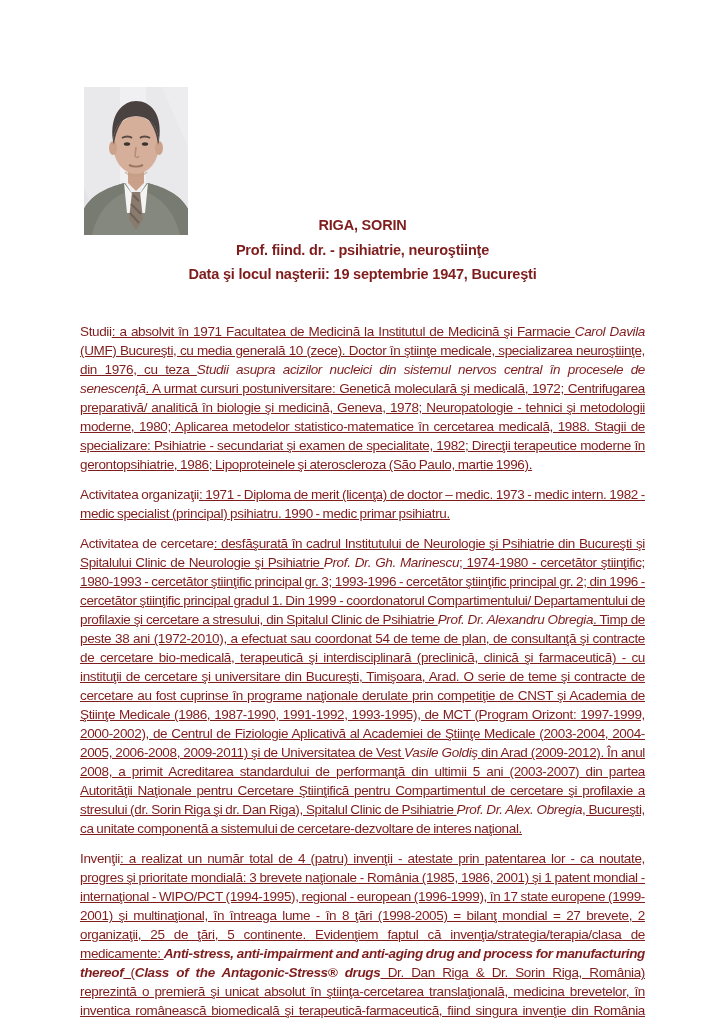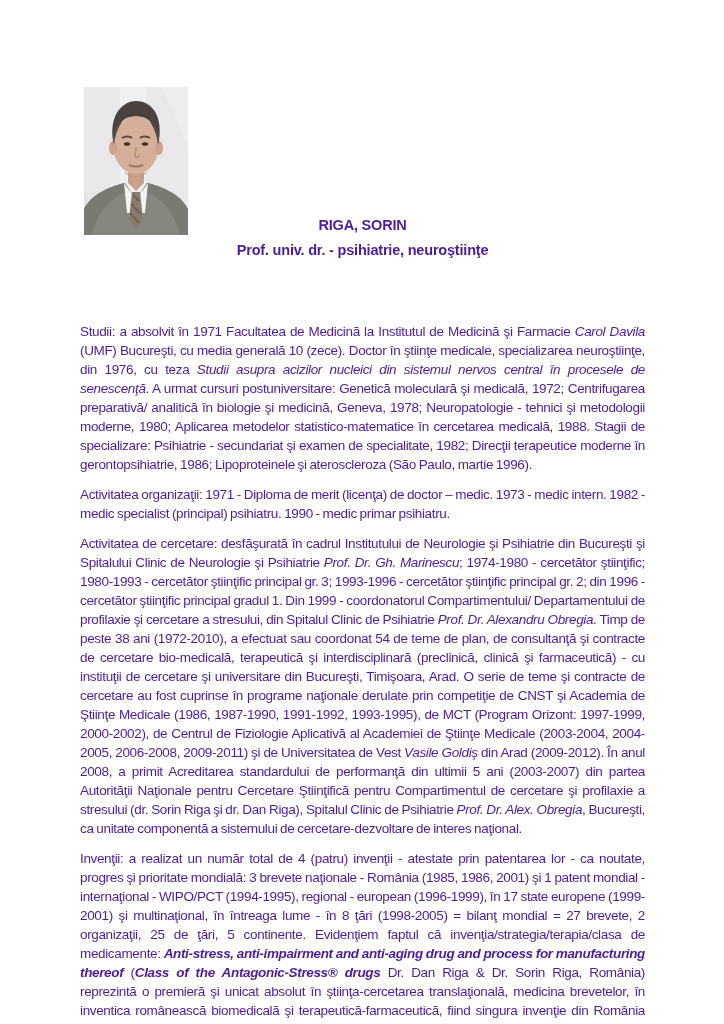--- a/index.html
+++ b/index.html
@@ -3,21 +3,21 @@
 <meta charset="utf-8">
 <style>
   html, body { margin: 0; padding: 0; background: #ffffff; }
   .page {
     position: relative;
     width: 724px;
     height: 1024px;
     background: #ffffff;
     overflow: hidden;
     font-family: "Liberation Sans", sans-serif;
-    color: #4c1d95;
+    color: #7f1d1d;
   }
   .photo {
     position: absolute;
     left: 84px;
     top: 87px;
     width: 104px;
     height: 148px;
     overflow: hidden;
   }
   .photo svg { display: block; }
@@ -37,21 +37,21 @@
     left: 80px;
     top: 322px;
     width: 565px;
     font-size: 13.5px;
     line-height: 19px;
     letter-spacing: -0.35px;
     word-spacing: -0.6px;
     text-align: justify;
   }
   .para { margin: 0 0 11px 0; }
-  .run-n { font-weight: normal; font-style: normal; }
+  .run-n { font-weight: normal; font-style: normal; text-decoration: underline; }
   .run-b { font-weight: normal; }
   .run-i { font-style: italic; }
   .run-bi { font-weight: bold; font-style: italic; }
 </style>
 </head>
 <body>
 
 <div class="page">
 
   <div class="photo">
@@ -89,21 +89,22 @@
       <path d="M52,60 L51,69 C52,71 54,71 55,69" stroke="#b98c77" stroke-width="1.6" fill="none"></path>
 
       <path d="M45,78 C49,80 55,80 59,78" stroke="#9c7260" stroke-width="2" fill="none"></path>
 
       <path d="M41,85 C46,90 58,90 63,85" stroke="#c59e89" stroke-width="1.5" fill="none" opacity="0.7"></path>
     </svg>
   </div>
 
   <div class="header">
     <div>RIGA, SORIN</div>
-    <div>Prof. univ. dr. - psihiatrie, neuroştiinţe</div>
+    <div>Prof. fiind. dr. - psihiatrie, neuroştiinţe</div>
+    <div>Data şi locul naşterii: 19 septembrie 1947, Bucureşti</div>
   </div>
 
   <div class="body">
     <p class="para"><span class="run-b">Studii</span><span class="run-n">: a absolvit în 1971 Facultatea de Medicină la Institutul de Medicină şi Farmacie </span><span class="run-i">Carol Davila</span><span class="run-n"> (UMF) Bucureşti, cu media generală 10 (zece). Doctor în ştiinţe medicale, specializarea neuroştiinţe, din 1976, cu teza </span><span class="run-i">Studii asupra acizilor nucleici din sistemul nervos central în procesele de senescenţă</span><span class="run-n">. A urmat cursuri postuniversitare: Genetică moleculară şi medicală, 1972; Centrifugarea preparativă/ analitică în biologie şi medicină, Geneva, 1978; Neuropatologie - tehnici şi metodologii moderne, 1980; Aplicarea metodelor statistico-matematice în cercetarea medicală, 1988. Stagii de specializare: Psihiatrie - secundariat şi examen de specialitate, 1982; Direcţii terapeutice moderne în gerontopsihiatrie, 1986; Lipoproteinele şi ateroscleroza (São Paulo, martie 1996).</span></p>
     <p class="para"><span class="run-b">Activitatea organizaţii</span><span class="run-n">: 1971 - Diploma de merit (licenţa) de doctor – medic. 1973 - medic intern. 1982 - medic specialist (principal) psihiatru. 1990 - medic primar psihiatru.</span></p>
     <p class="para"><span class="run-b">Activitatea de cercetare</span><span class="run-n">: desfăşurată în cadrul Institutului de Neurologie şi Psihiatrie din Bucureşti şi Spitalului Clinic de Neurologie şi Psihiatrie </span><span class="run-i">Prof. Dr. Gh. Marinescu</span><span class="run-n">; 1974-1980 - cercetător ştiinţific; 1980-1993 - cercetător ştiinţific principal gr. 3; 1993-1996 - cercetător ştiinţific principal gr. 2; din 1996 - cercetător ştiinţific principal gradul 1. Din 1999 - coordonatorul Compartimentului/ Departamentului de profilaxie şi cercetare a stresului, din Spitalul Clinic de Psihiatrie </span><span class="run-i">Prof. Dr. Alexandru Obregia</span><span class="run-n">. Timp de peste 38 ani (1972-2010), a efectuat sau coordonat 54 de teme de plan, de consultanţă şi contracte de cercetare bio-medicală, terapeutică şi interdisciplinară (preclinică, clinică şi farmaceutică) - cu instituţii de cercetare şi universitare din Bucureşti, Timişoara, Arad. O serie de teme şi contracte de cercetare au fost cuprinse în programe naţionale derulate prin competiţie de CNST şi Academia de Ştiinţe Medicale (1986, 1987-1990, 1991-1992, 1993-1995), de MCT (Program Orizont: 1997-1999, 2000-2002), de Centrul de Fiziologie Aplicativă al Academiei de Ştiinţe Medicale (2003-2004, 2004-2005, 2006-2008, 2009-2011) şi de Universitatea de Vest </span><span class="run-i">Vasile Goldiş</span><span class="run-n"> din Arad (2009-2012). În anul 2008, a primit Acreditarea standardului de performanţă din ultimii 5 ani (2003-2007) din partea Autorităţii Naţionale pentru Cercetare Ştiinţifică pentru Compartimentul de cercetare şi profilaxie a stresului (dr. Sorin Riga şi dr. Dan Riga), Spitalul Clinic de Psihiatrie </span><span class="run-i">Prof. Dr. Alex. Obregia</span><span class="run-n">, Bucureşti, ca unitate componentă a sistemului de cercetare-dezvoltare de interes naţional.</span></p>
     <p class="para"><span class="run-b">Invenţii</span><span class="run-n">: a realizat un număr total de 4 (patru) invenţii - atestate prin patentarea lor - ca noutate, progres şi prioritate mondială: 3 brevete naţionale - România (1985, 1986, 2001) şi 1 patent mondial - internaţional - WIPO/PCT (1994-1995), regional - european (1996-1999), în 17 state europene (1999-2001) şi multinaţional, în întreaga lume - în 8 ţări (1998-2005) = bilanţ mondial = 27 brevete, 2 organizaţii, 25 de ţări, 5 continente. Evidenţiem faptul că invenţia/strategia/terapia/clasa de medicamente: </span><span class="run-bi">Anti-stress, anti-impairment and anti-aging drug and process for manufacturing thereof</span><span class="run-n"> (</span><span class="run-bi">Class of the Antagonic-Stress® drugs</span><span class="run-n"> Dr. Dan Riga &amp; Dr. Sorin Riga, România) reprezintă o premieră şi unicat absolut în ştiinţa-cercetarea translaţională, medicina brevetelor, în inventica românească biomedicală şi terapeutică-farmaceutică, fiind singura invenţie din România ultimilor 50 de ani care a atins cele mai înalte standarde</span></p>
   </div>
 
 </div>

